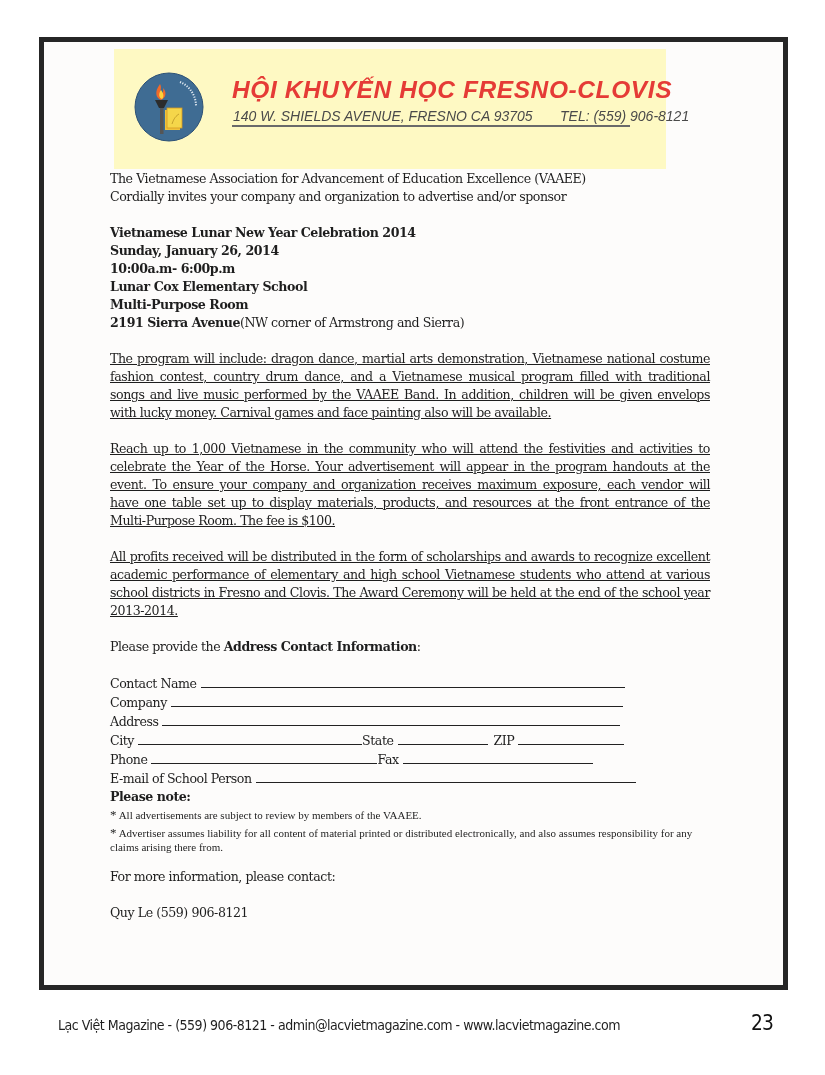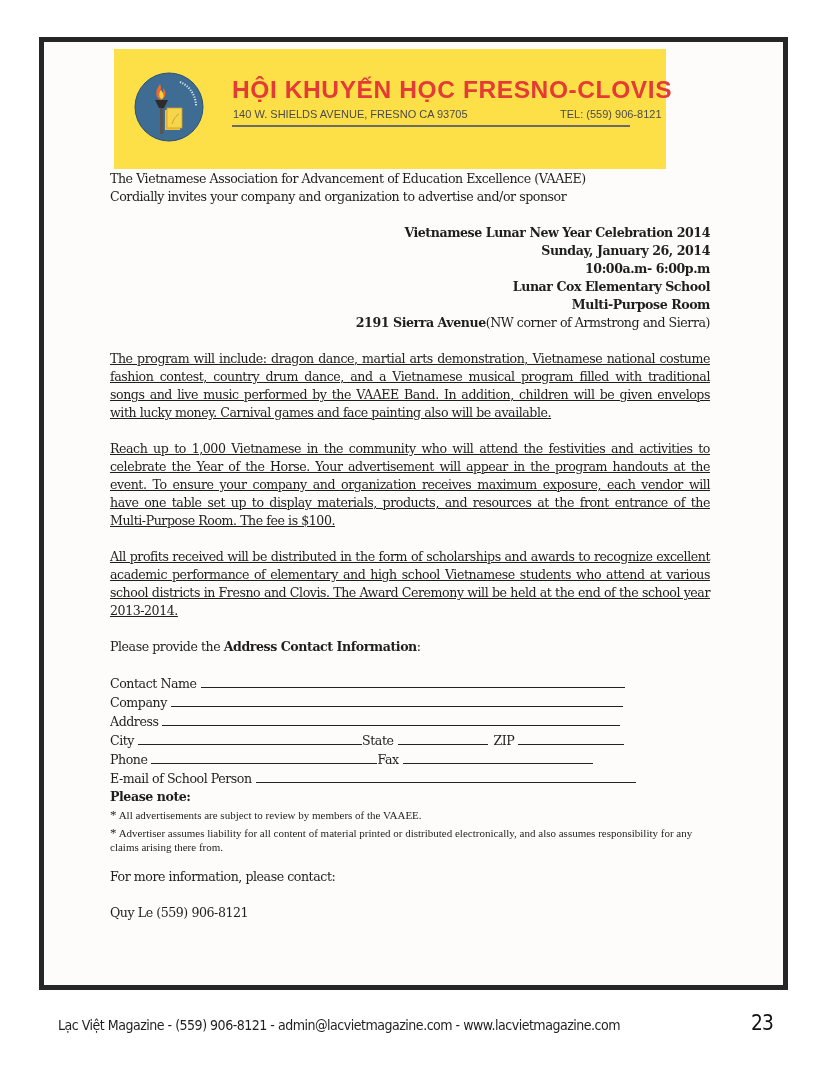--- a/index.html
+++ b/index.html
@@ -5,46 +5,46 @@
   html, body { margin: 0; padding: 0; }
   body {
     width: 825px; height: 1075px; background: #ffffff; position: relative; overflow: hidden;
     font-family: "Liberation Serif", "DejaVu Serif", serif; color: #1e1e1e;
   }
   .frame {
     position: absolute; left: 39px; top: 37px; width: 739px; height: 943px;
     border: 5px solid #262626; background: #fdfcfb;
   }
   .letterhead {
-    position: absolute; left: 70px; top: 7px; width: 552px; height: 120px; background: #fde047;
+    position: absolute; left: 70px; top: 7px; width: 552px; height: 120px; background: #fef9c3; font-style: italic;
   }
   .logo {
     position: absolute; left: 20px; top: 23px; width: 70px; height: 70px;
   }
   .lh-title {
     position: absolute; left: 118px; top: 27px; width: 398px;
     font-family: "Liberation Sans", "DejaVu Sans", sans-serif; font-weight: bold;
     font-size: 24.5px; color: #e53b36; letter-spacing: 0.6px; white-space: nowrap;
   }
   .lh-addr, .lh-tel {
     position: absolute; top: 59px; font-family: "Liberation Sans", "DejaVu Sans", sans-serif;
-    font-size: 11px; color: #4a4a4a; white-space: nowrap;
+    font-size: 14px; color: #4a4a4a; white-space: nowrap;
   }
   .lh-addr { left: 119px; }
   .lh-tel { left: 446px; }
   .lh-rule {
     position: absolute; left: 118px; top: 76px; width: 398px; height: 2px; background: #6a6a6a;
   }
   .content {
     position: absolute; left: 66px; top: 128px; width: 600px;
     font-family: "DejaVu Serif", serif; font-size: 12.6px; line-height: 18px; letter-spacing: -0.45px;
   }
   .content p { margin: 0; }
   .intro { margin-top: 0; }
-  .event { text-align: right; font-weight: bold; margin-top: 18px; }
+  .event { text-align: left; font-weight: bold; margin-top: 18px; }
   .event .normal { font-weight: normal; }
   .justify { text-align: justify; margin-top: 18px !important; text-decoration: underline; }
   .prompt { margin-top: 18px !important; }
   .form { margin-top: 18px; }
   .form-row { display: flex; align-items: baseline; white-space: nowrap; }
   .blank { display: inline-block; border-bottom: 1px solid #222; height: 13px; margin-left: 4px; }
   .note-head { font-weight: bold; }
   .notes {
     font-family: "Liberation Serif", serif; font-size: 11px; line-height: 14px; letter-spacing: 0;
     margin-top: 2px;

